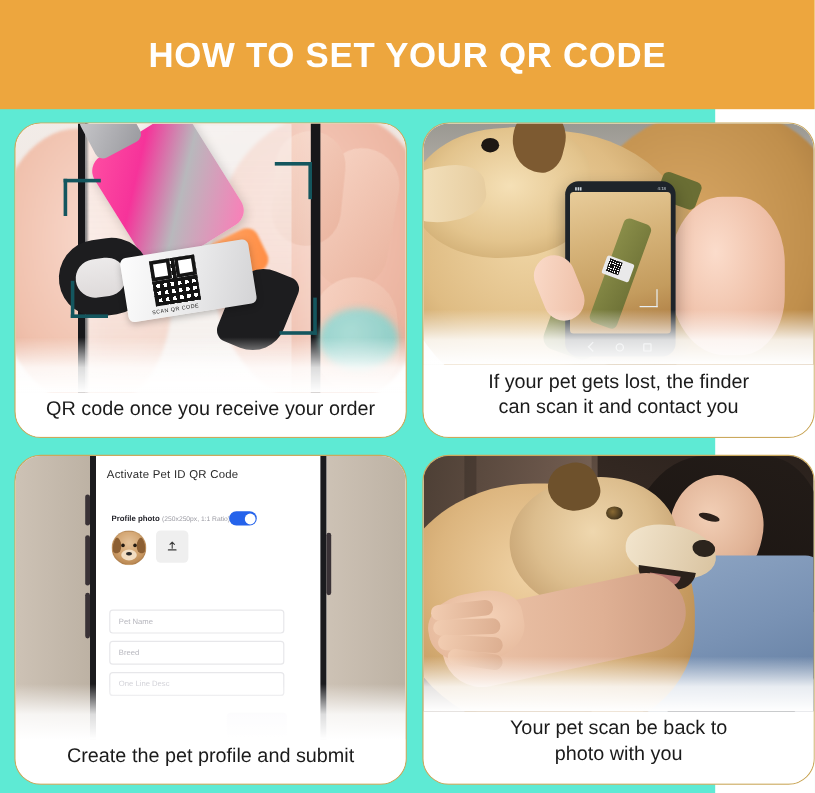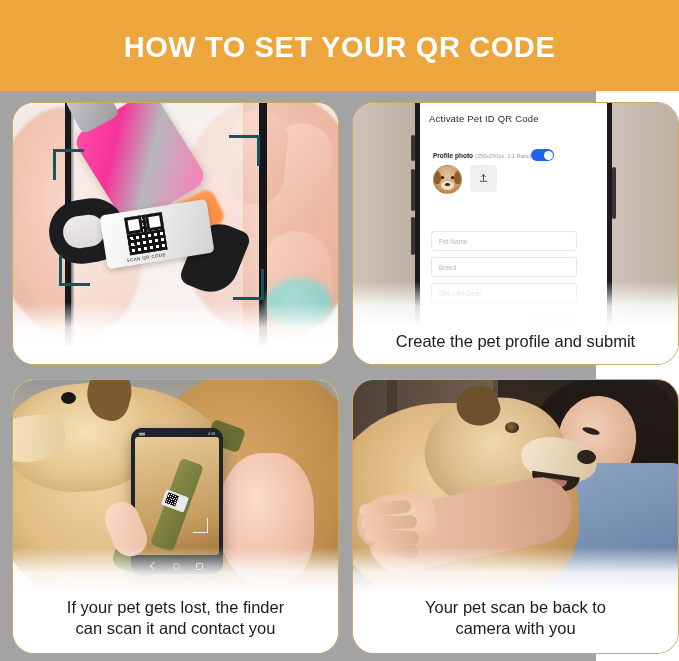--- a/index.html
+++ b/index.html
@@ -11,21 +11,21 @@
     width: 679px;
     height: 661px;
     font-family: "Liberation Sans", sans-serif;
     overflow: hidden;
   }
 
   .infographic {
     position: relative;
     width: 596px;
     height: 661px;
-    background: #a3a3a3;
+    background: #5eead4;
     box-sizing: border-box;
     padding-left: 16px;
   }
 
   
   .header {
     position: absolute;
     left: 0; top: 0;
     width: 679px;
     height: 91px;
@@ -740,66 +740,21 @@
           </div>
           <div class="sk-teal-blob"></div>
           <div class="bracket br-tl"></div>
           <div class="bracket br-tr"></div>
           <div class="bracket br-bl"></div>
           <div class="bracket br-br"></div>
         </div>
         <div class="photo-fade"></div>
       </div>
       <div class="card-caption">
-      </div>
-    </div>
-
-    <div class="card card-top">
-      <div class="card-photo">
-        <div class="scene2">
-          <div class="ph-side-l"></div>
-          <div class="ph-side-r"></div>
-          <div class="ph-body"></div>
-          <div class="ph-btn ph-btn-a"></div>
-          <div class="ph-btn ph-btn-b"></div>
-          <div class="ph-btn ph-btn-c"></div>
-          <div class="ph-btn ph-btn-d"></div>
-
-          <div class="app-title">Activate Pet ID QR Code</div>
-
-          <div class="app-photolabel">
-            <span>Profile photo</span><span class="app-photohint">(250x250px, 1:1 Ratio)</span>
-          </div>
-          <div class="app-toggle"></div>
-
-          <div class="app-avatar">
-            <span class="ear-l"></span>
-            <span class="ear-r"></span>
-            <span class="eye-l"></span>
-            <span class="eye-r"></span>
-            <span class="muz"></span>
-            <span class="nose"></span>
-          </div>
-
-          <div class="app-upload">
-            <svg width="11" height="11" viewBox="0 0 24 24">
-              <path d="M12 4 L12 15 M12 4 L8 8 M12 4 L16 8" stroke="#3b3b3b" stroke-width="2" fill="none" stroke-linecap="round"></path>
-              <path d="M5 18 L19 18" stroke="#3b3b3b" stroke-width="2" stroke-linecap="round"></path>
-            </svg>
-          </div>
-
-          <div class="app-field app-f1">Pet Name</div>
-          <div class="app-field app-f2">Breed</div>
-          <div class="app-field app-f3">One Line Desc</div>
-          <div class="app-submitghost"></div>
-        </div>
-        <div class="photo-fade"></div>
-      </div>
-      <div class="card-caption">
-        <div>Create the pet profile and submit</div>
+        <div>QR code once you receive your order</div>
       </div>
     </div>
 
     <div class="card card-bottom">
       <div class="card-photo">
         <div class="scene3">
           <div class="d3-bg-dog"></div>
           <div class="d3-dog"></div>
           <div class="d3-head"></div>
           <div class="d3-ear"></div>
@@ -831,20 +786,66 @@
           <div class="d3-thumb"></div>
         </div>
         <div class="photo-fade"></div>
       </div>
       <div class="card-caption">
         <div>If your pet gets lost, the finder</div>
         <div>can scan it and contact you</div>
       </div>
     </div>
 
+    <div class="card card-top">
+      <div class="card-photo">
+        <div class="scene2">
+          <div class="ph-side-l"></div>
+          <div class="ph-side-r"></div>
+          <div class="ph-body"></div>
+          <div class="ph-btn ph-btn-a"></div>
+          <div class="ph-btn ph-btn-b"></div>
+          <div class="ph-btn ph-btn-c"></div>
+          <div class="ph-btn ph-btn-d"></div>
+
+          <div class="app-title">Activate Pet ID QR Code</div>
+
+          <div class="app-photolabel">
+            <span>Profile photo</span><span class="app-photohint">(250x250px, 1:1 Ratio)</span>
+          </div>
+          <div class="app-toggle"></div>
+
+          <div class="app-avatar">
+            <span class="ear-l"></span>
+            <span class="ear-r"></span>
+            <span class="eye-l"></span>
+            <span class="eye-r"></span>
+            <span class="muz"></span>
+            <span class="nose"></span>
+          </div>
+
+          <div class="app-upload">
+            <svg width="11" height="11" viewBox="0 0 24 24">
+              <path d="M12 4 L12 15 M12 4 L8 8 M12 4 L16 8" stroke="#3b3b3b" stroke-width="2" fill="none" stroke-linecap="round"></path>
+              <path d="M5 18 L19 18" stroke="#3b3b3b" stroke-width="2" stroke-linecap="round"></path>
+            </svg>
+          </div>
+
+          <div class="app-field app-f1">Pet Name</div>
+          <div class="app-field app-f2">Breed</div>
+          <div class="app-field app-f3">One Line Desc</div>
+          <div class="app-submitghost"></div>
+        </div>
+        <div class="photo-fade"></div>
+      </div>
+      <div class="card-caption">
+        <div>Create the pet profile and submit</div>
+      </div>
+    </div>
+
     <div class="card card-bottom">
       <div class="card-photo">
         <div class="scene4">
           <div class="d4-wall"></div>
           <div class="d4-darkbg"></div>
           <div class="d4-hair"></div>
           <div class="d4-face"></div>
           <div class="d4-faceeye"></div>
           <div class="d4-shirt"></div>
           <div class="d4-dogbody"></div>
@@ -858,18 +859,18 @@
           <div class="d4-hand"></div>
           <div class="d4-finger d4-fi1"></div>
           <div class="d4-finger d4-fi2"></div>
           <div class="d4-finger d4-fi3"></div>
           <div class="d4-finger d4-fi4"></div>
         </div>
         <div class="photo-fade"></div>
       </div>
       <div class="card-caption">
         <div>Your pet scan be back to</div>
-        <div>camera with you</div>
+        <div>photo with you</div>
       </div>
     </div>
 
   </div>
 </div>
 
 </body></html>

